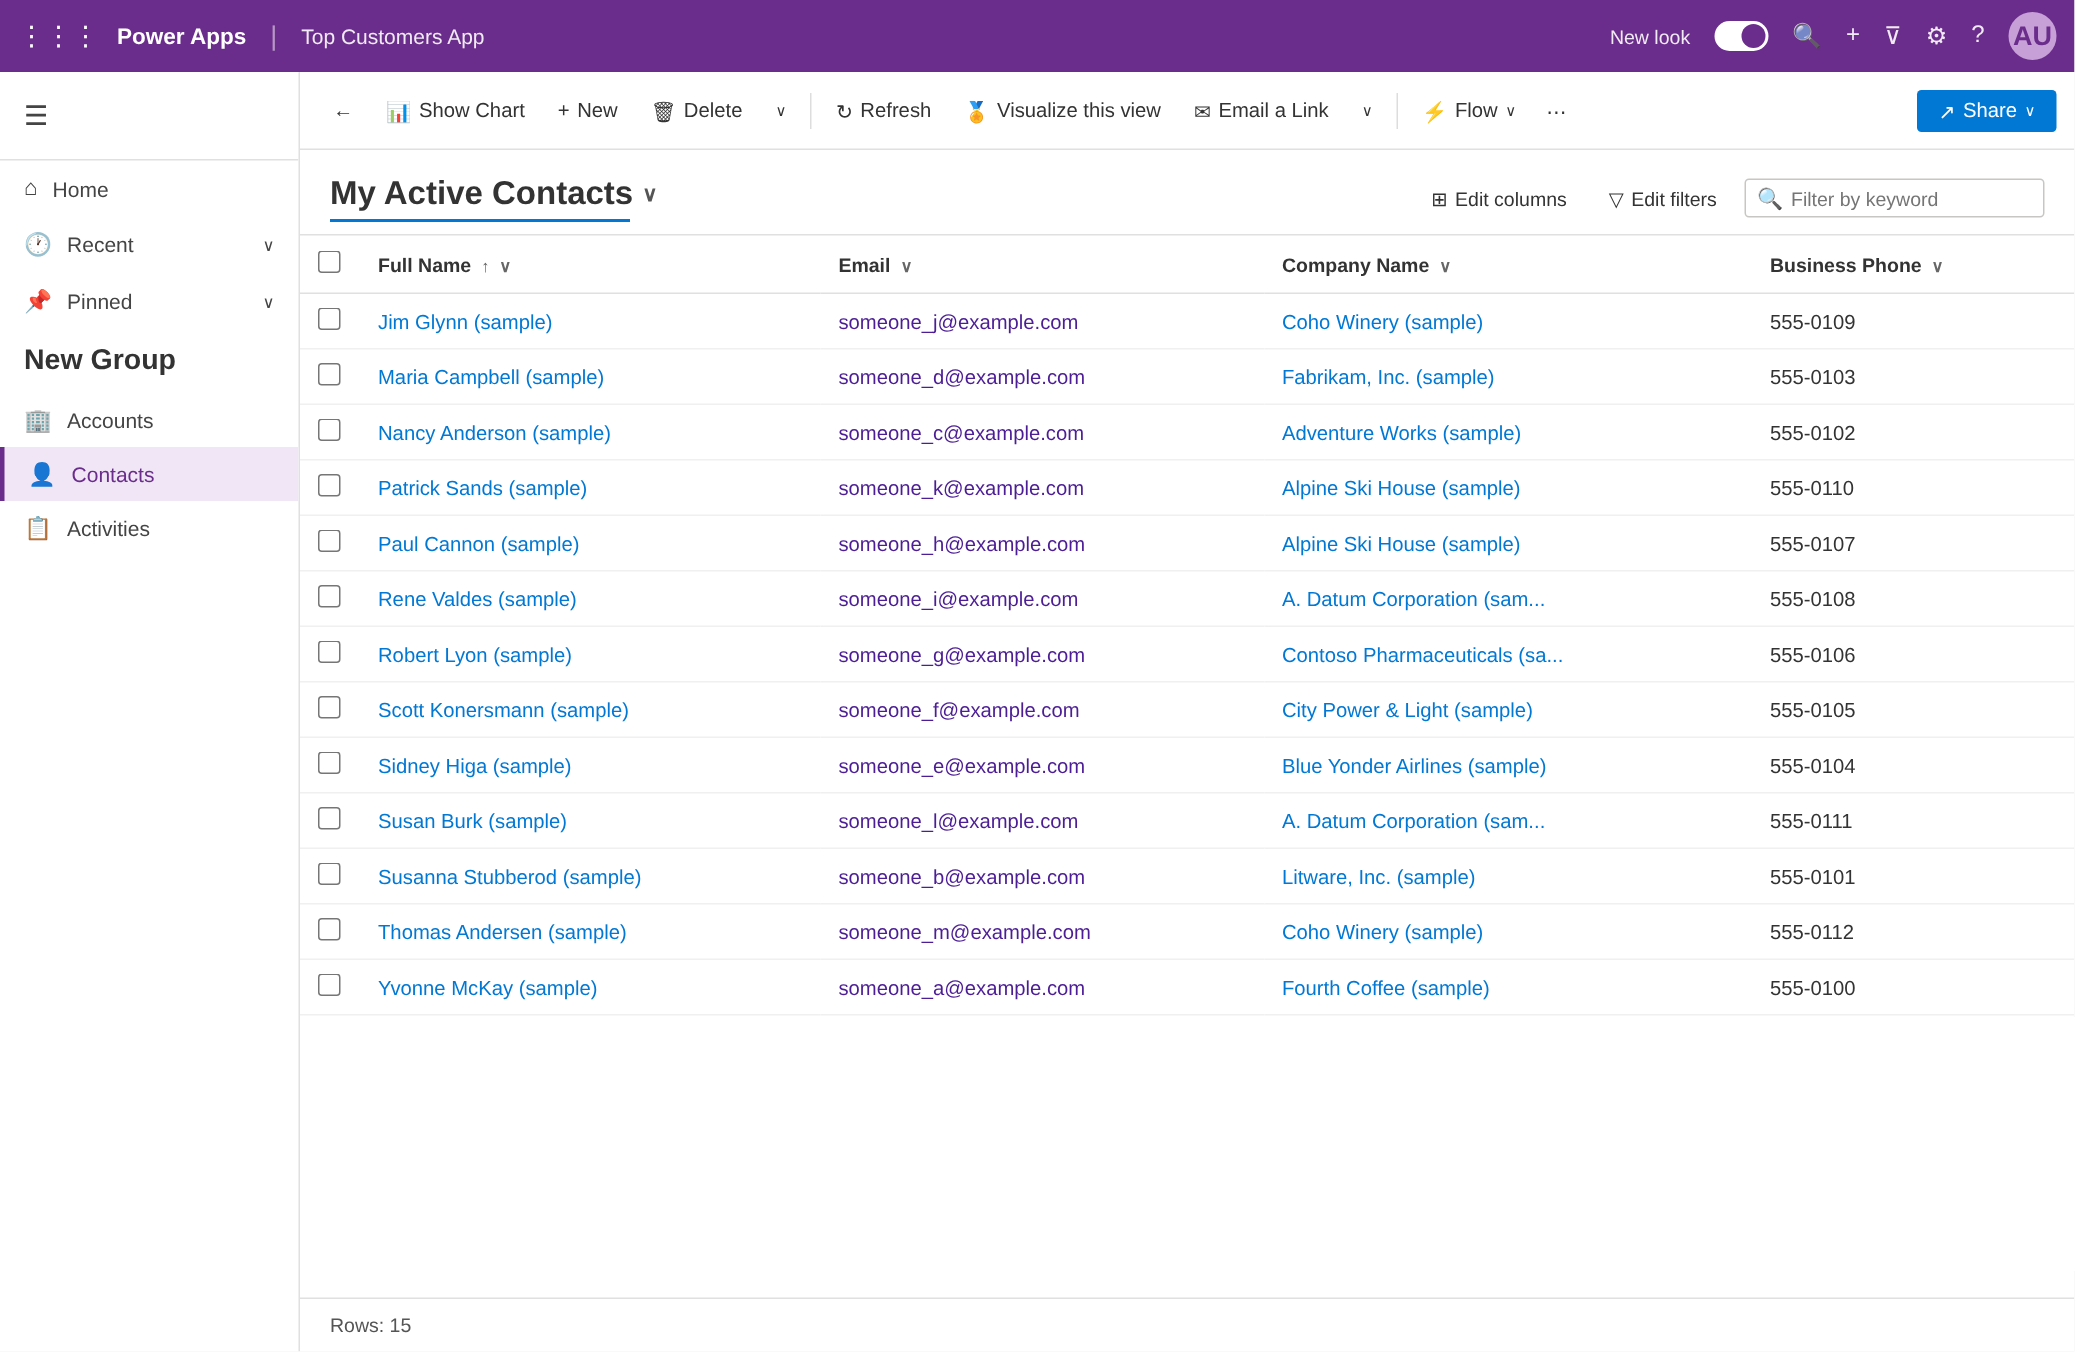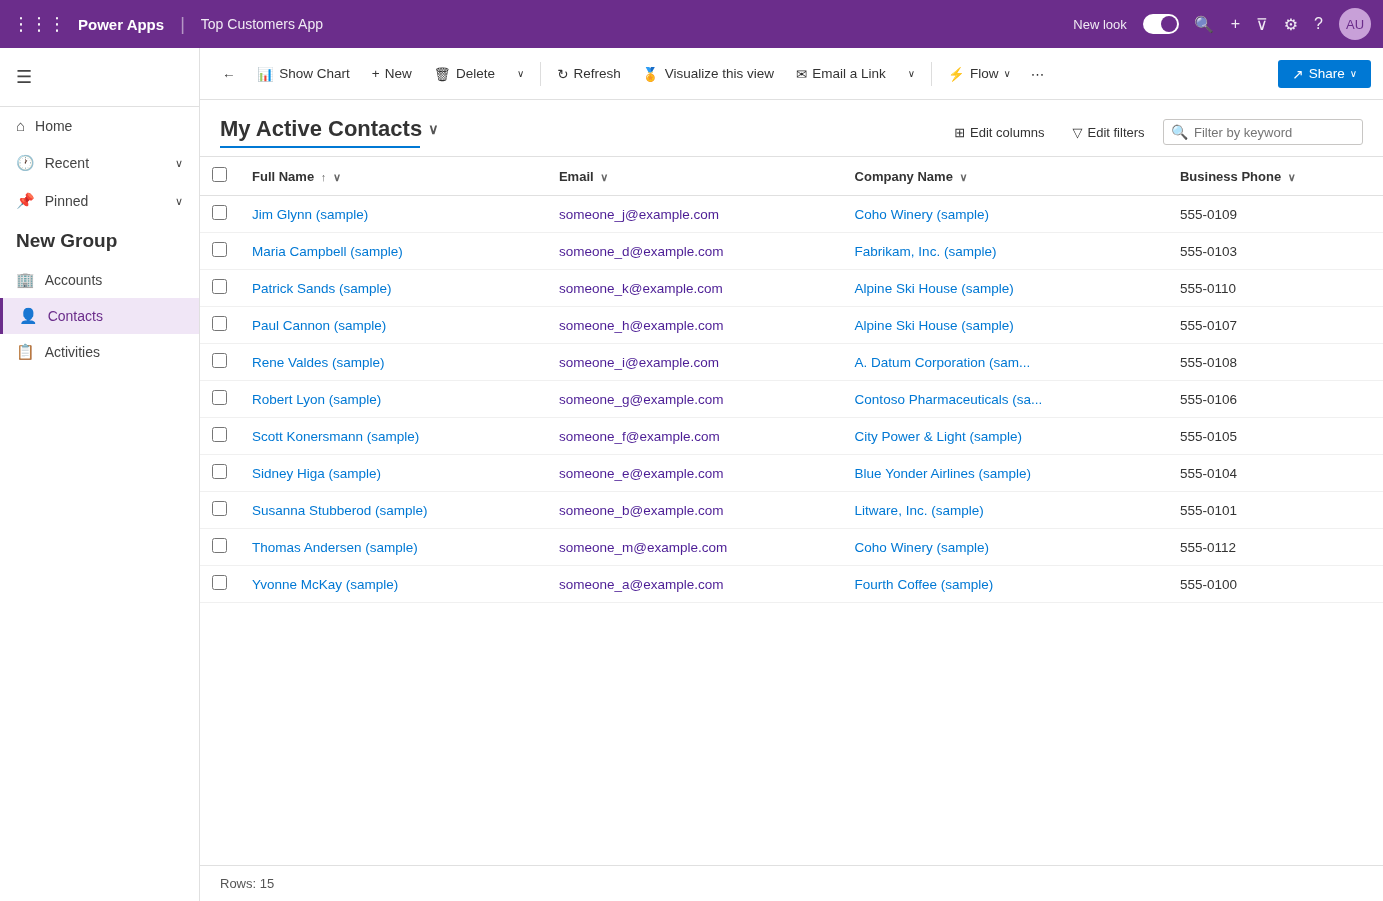--- a/index.html
+++ b/index.html
@@ -23,21 +23,21 @@
     .top-nav .spacer { flex: 1; }
     .top-nav .nav-actions { display: flex; align-items: center; gap: 16px; }
     .top-nav .new-look-label { font-size: 13px; color: rgba(255,255,255,0.9); text-align: right; }
     .toggle-switch {
       width: 36px; height: 20px; background: white; border-radius: 10px; position: relative; cursor: pointer;
     }
     .toggle-switch::after {
       content: ''; position: absolute; width: 16px; height: 16px; background: #6b2d8b; border-radius: 50%; top: 2px; right: 2px;
     }
     .top-nav .nav-icon { font-size: 16px; color: white; cursor: pointer; opacity: 0.9; }
-    .avatar { width: 32px; height: 32px; border-radius: 50%; background: #c8a0d8; display: flex; align-items: center; justify-content: center; font-weight: 400; font-size: 13px; color: #6b2d8b; cursor: pointer; }
+    .avatar { width: 32px; height: 32px; border-radius: 50%; background: #c8a0d8; display: flex; align-items: center; justify-content: center; font-weight: 700; font-size: 18px; color: #6b2d8b; cursor: pointer; }
 
     
     .main-layout { display: flex; flex: 1; overflow: hidden; }
 
     
     .sidebar {
       width: 200px;
       background: white;
       border-right: 1px solid #e0e0e0;
       display: flex;
@@ -299,20 +299,29 @@
     </td>
     <td class="name-cell">Maria Campbell (sample)</td>
     <td class="email-cell">someone_d@example.com</td>
     <td class="company-cell">Fabrikam, Inc. (sample)</td>
     <td class="phone-cell">555-0103</td>
   </tr>
             <tr>
     <td>
       <input type="checkbox" class="row-checkbox" style="">
     </td>
+    <td class="name-cell">Nancy Anderson (sample)</td>
+    <td class="email-cell">someone_c@example.com</td>
+    <td class="company-cell">Adventure Works (sample)</td>
+    <td class="phone-cell">555-0102</td>
+  </tr>
+            <tr>
+    <td>
+      <input type="checkbox" class="row-checkbox" style="">
+    </td>
     <td class="name-cell">Patrick Sands (sample)</td>
     <td class="email-cell">someone_k@example.com</td>
     <td class="company-cell">Alpine Ski House (sample)</td>
     <td class="phone-cell">555-0110</td>
   </tr>
             <tr>
     <td>
       <input type="checkbox" class="row-checkbox" style="">
     </td>
     <td class="name-cell">Paul Cannon (sample)</td>
@@ -353,20 +362,29 @@
     </td>
     <td class="name-cell">Sidney Higa (sample)</td>
     <td class="email-cell">someone_e@example.com</td>
     <td class="company-cell">Blue Yonder Airlines (sample)</td>
     <td class="phone-cell">555-0104</td>
   </tr>
             <tr>
     <td>
       <input type="checkbox" class="row-checkbox" style="">
     </td>
+    <td class="name-cell">Susan Burk (sample)</td>
+    <td class="email-cell">someone_l@example.com</td>
+    <td class="company-cell">A. Datum Corporation (sam...</td>
+    <td class="phone-cell">555-0111</td>
+  </tr>
+            <tr>
+    <td>
+      <input type="checkbox" class="row-checkbox" style="">
+    </td>
     <td class="name-cell">Susanna Stubberod (sample)</td>
     <td class="email-cell">someone_b@example.com</td>
     <td class="company-cell">Litware, Inc. (sample)</td>
     <td class="phone-cell">555-0101</td>
   </tr>
             <tr>
     <td>
       <input type="checkbox" class="row-checkbox" style="">
     </td>
     <td class="name-cell">Thomas Andersen (sample)</td>

